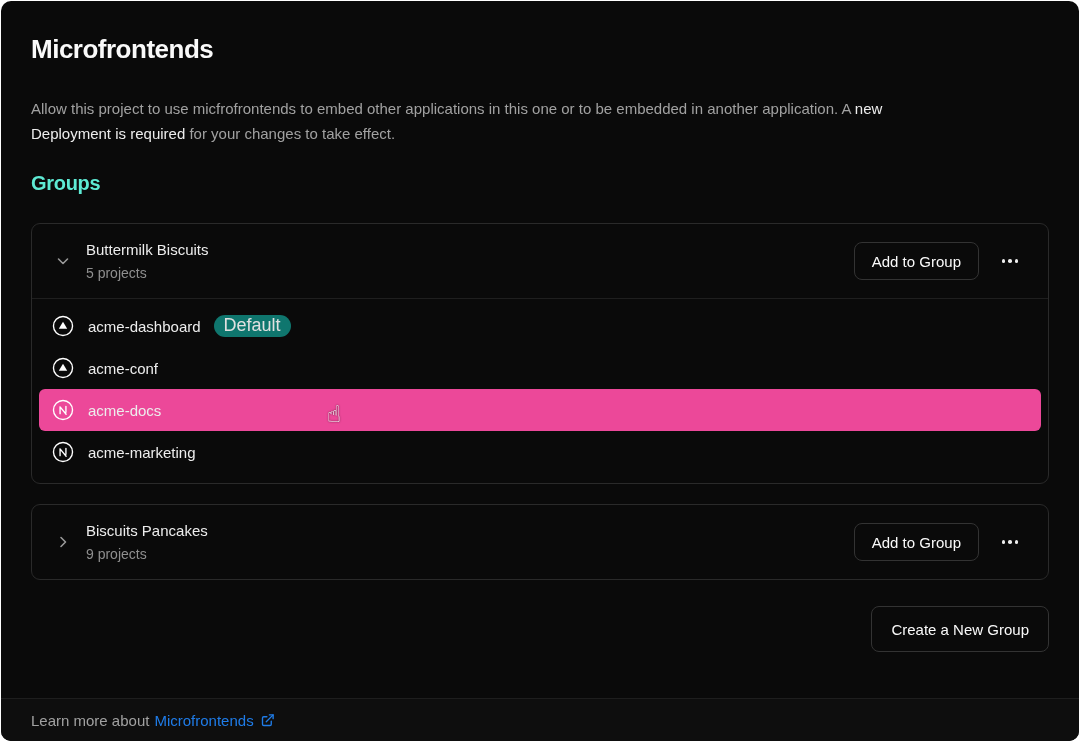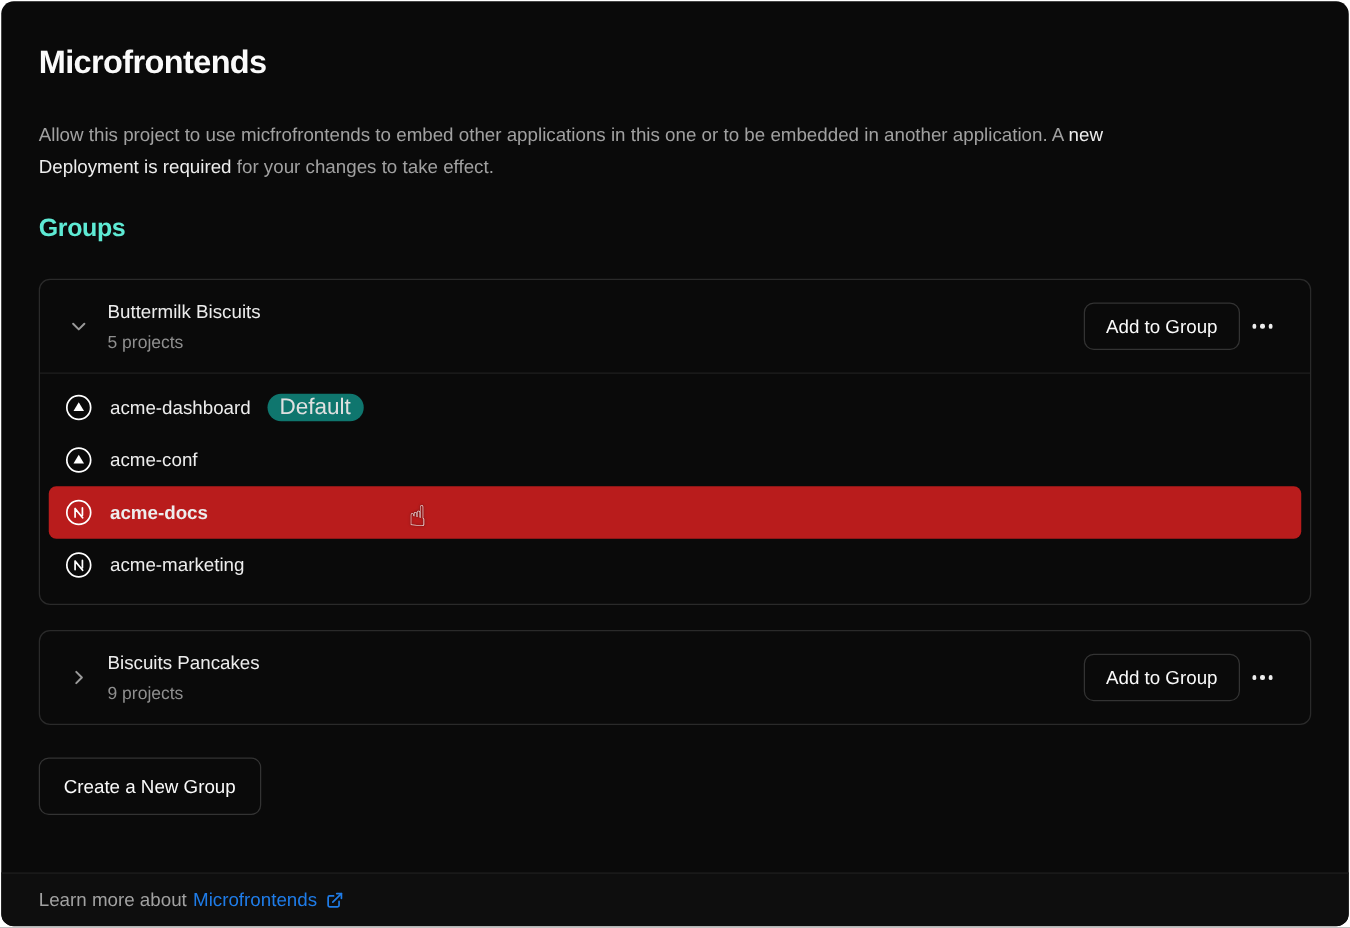--- a/index.html
+++ b/index.html
@@ -28,41 +28,41 @@
     background:none; border:none; cursor:pointer; color:#999; flex:0 0 auto;
   }
   .group-titles { margin-left:11px; flex:1 1 auto; }
   .group-name { font-size:15px; font-weight:500; color:#ededed; line-height:20px; }
   .group-count { font-size:14px; color:#8f8f8f; line-height:20px; margin-top:3px; }
   .btn {
     background:transparent; border:1px solid #333; border-radius:8px;
     color:#fafafa; font-size:15px; font-family:inherit; font-weight:500;
     cursor:pointer; white-space:nowrap;
   }
-  .add-btn { height:38px; padding:0 17px; }
+  .add-btn { height:38px; padding:0 17px; margin-right:13px; }
   .menu-btn {
     background:none; border:none; cursor:pointer; width:36px; height:36px;
     display:flex; align-items:center; justify-content:center; gap:3px;
   }
   .menu-btn .dot { width:3.5px; height:3.5px; border-radius:50%; background:#ededed; }
 
   .project-list { border-top:1px solid #1f1f1f; padding:6px 7px 10px 7px; }
   .project-row {
     display:flex; align-items:center; height:42px; padding:0 13px;
     border-radius:6px; cursor:pointer;
   }
-  .project-row.highlighted { background:#b91c1c;font-weight:bold; }
+  .project-row.highlighted { background:#ec4899; }
   .project-icon { width:22px; height:22px; flex:0 0 auto; display:flex; }
   .project-name { margin-left:14px; font-size:15px; color:#ededed; }
   .badge {
     margin-left:13px; background:#0f766e; color:#e0e0e0; font-size:18px;
     padding:3px 10px 4px 10px; border-radius:11px; line-height:15px;
   }
 
-  .create-row { display:flex; margin-top:26px; }
+  .create-row { display:flex; justify-content:flex-end; margin-top:26px; }
   .create-btn { height:46px; padding:0 19px; font-size:15px; }
 
   .footer {
     margin-top:auto; border-top:1px solid #1e1e1e; background:#0e0e0e;
     height:64px; display:flex; align-items:center; padding:0 30px;
     font-size:15px; color:#a1a1a1;
   }
   .footer a {
     color:#1f7ce8; text-decoration:none; margin-left:5px;
     display:inline-flex; align-items:center; gap:6px; cursor:pointer;

